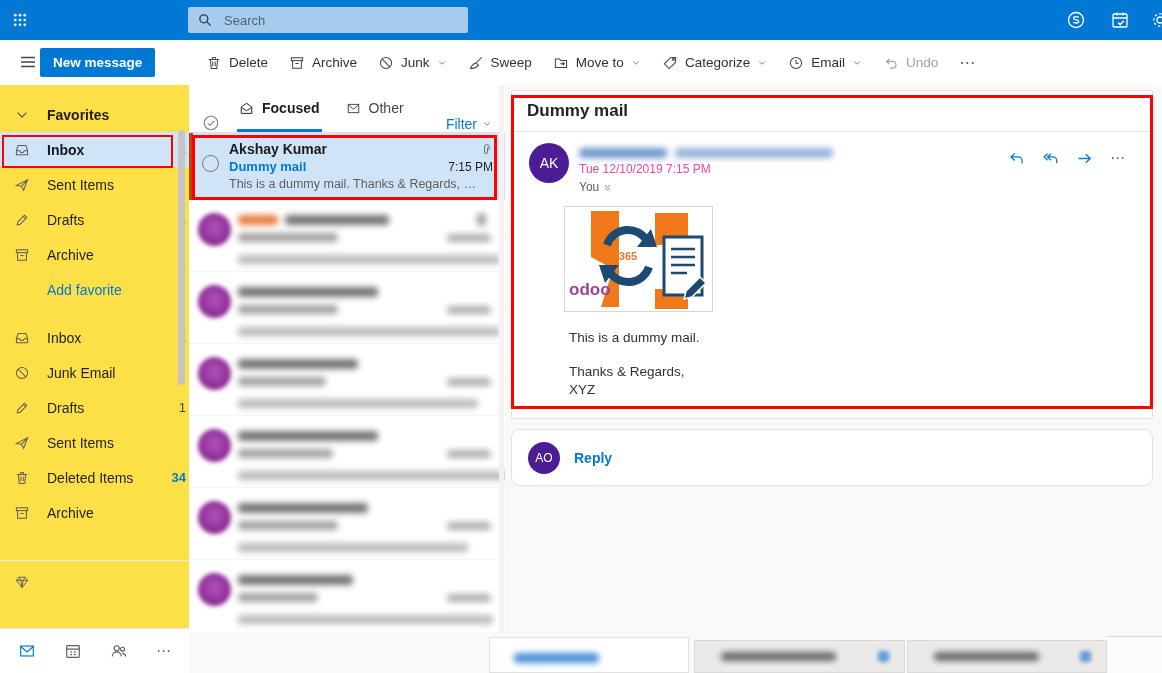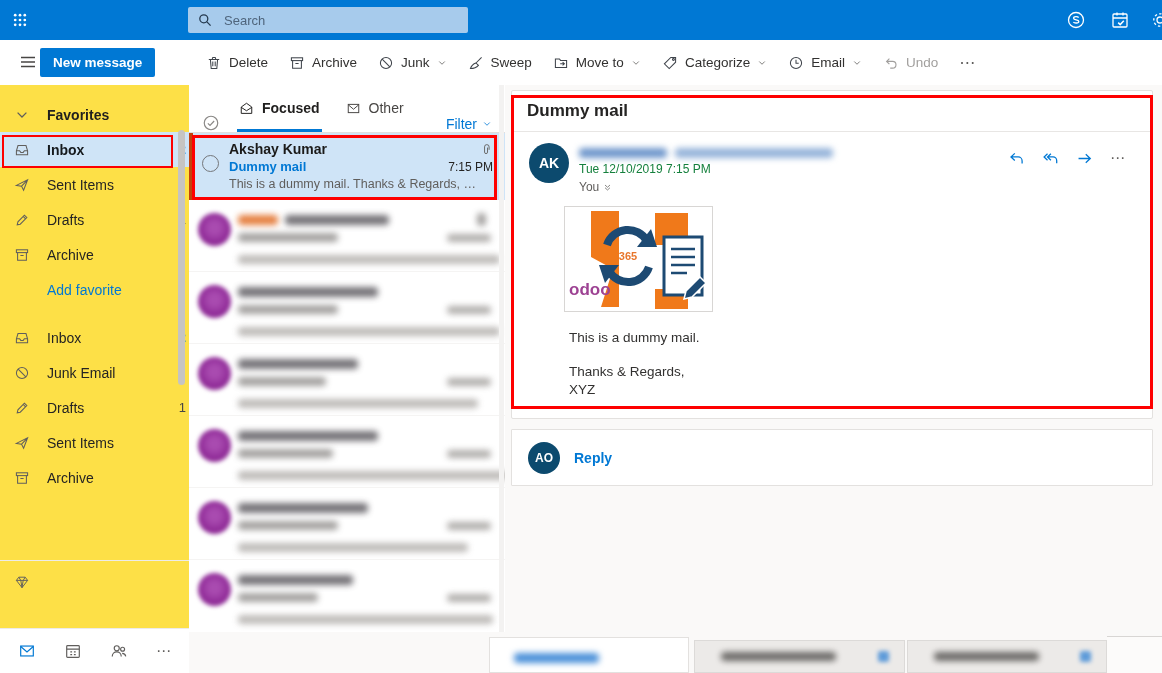--- a/index.html
+++ b/index.html
@@ -83,34 +83,34 @@
   .b-orange{left:49px;top:15px;width:40px;height:10px;background:#e2702a;opacity:.9}
   .b-sender2{left:96px;top:15px;width:104px;height:10px;background:#5d5a60;opacity:.85}
   .b-clip{left:288px;top:13px;width:9px;height:13px;background:#8d8a88;opacity:.8}
   .list-gray{position:absolute;left:0;right:0;top:547px;bottom:0;background:#faf9f8}
   .list-track{position:absolute;right:1px;top:0;width:5px;height:547px;background:#f3f2f1}
 
   
   .reading{position:absolute;left:505px;top:85px;right:0;bottom:0;background:#faf9f8}
   .rcard{position:absolute;left:6px;top:5px;width:642px;height:329px;background:#fff;border:1px solid #e3e1df;border-radius:2px;box-sizing:border-box}
   .rtitle{height:40px;line-height:40px;padding-left:15px;font-size:17px;font-weight:700;color:#252423;border-bottom:1px solid #e8e6e4}
-  .avatar{border-radius:50%;background:#0c4a6e;color:#fff;display:flex;align-items:center;justify-content:center;font-weight:700}
+  .avatar{border-radius:50%;background:#4c1d95;color:#fff;display:flex;align-items:center;justify-content:center;font-weight:400}
   .av40{position:absolute;left:17px;top:52px;width:40px;height:40px;font-size:14px}
   .sline{position:absolute;left:67px;top:57px;display:flex;gap:8px}
   .sline .blb{position:static}
   .sb1{width:88px;height:10px;background:#6f97cc}
   .sb2{width:158px;height:10px;background:#96b4da}
-  .rdate{position:absolute;left:67px;top:71px;font-size:12px;color:#15803d}
+  .rdate{position:absolute;left:67px;top:71px;font-size:12px;color:#ec4899}
   .ryou{position:absolute;left:67px;top:89px;font-size:12px;color:#605e5c;display:flex;align-items:center;gap:4px;cursor:pointer}
   .ricons{position:absolute;right:26px;top:58px;display:flex;gap:17px;align-items:center}
   .ricons .ic{width:17px;height:17px;color:#0078d4;cursor:pointer}
   .ricons .rdots{color:#605e5c;font-size:15px;letter-spacing:1px;cursor:pointer}
   .rimg{position:absolute;left:52px;top:115px;width:149px;height:106px;border:1px solid #d8d6d4;background:#fff;box-sizing:border-box}
   .rbody{position:absolute;left:57px;font-size:13.5px;color:#323130;line-height:18px}
-  .replycard{position:absolute;left:6px;top:344px;width:642px;height:57px;background:#fff;border:1px solid #e3e1df;border-radius:1px;box-sizing:border-box;cursor:pointer}
+  .replycard{position:absolute;left:6px;top:344px;width:642px;height:57px;background:#fff;border:1px solid #e3e1df;border-radius:9px;box-sizing:border-box;cursor:pointer}
   .av32{position:absolute;left:16px;top:12px;width:32px;height:32px;font-size:12px}
   .replylbl{position:absolute;left:62px;top:20px;color:#0078d4;font-weight:700}
 
   
   .redbox{position:absolute;border:3px solid #fe0000;box-sizing:border-box;pointer-events:none;z-index:60}
   .red1{left:2px;top:135px;width:171px;height:33px;border-width:2px}
   .red2{left:192px;top:135px;width:305px;height:65px}
   .red3{left:511px;top:95px;width:642px;height:314px}
 
   
@@ -450,20 +450,27 @@
           <use href="#i-pencil"></use>
         </svg>
       <span class="label">Drafts</span>
       <span class="scount muted">1</span>
     </div>
     <div class="srow">
       <svg class="ic">
           <use href="#i-send"></use>
         </svg>
       <span class="label">Sent Items</span>
+    </div>
+    <div class="srow">
+      <svg class="ic">
+          <use href="#i-trash"></use>
+        </svg>
+      <span class="label">Deleted Items</span>
+      <span class="scount">34</span>
     </div>
     <div class="srow">
       <svg class="ic">
           <use href="#i-archive"></use>
         </svg>
       <span class="label">Archive</span>
     </div>
   </div>
   <div class="upgrade">
     <svg class="ic">

